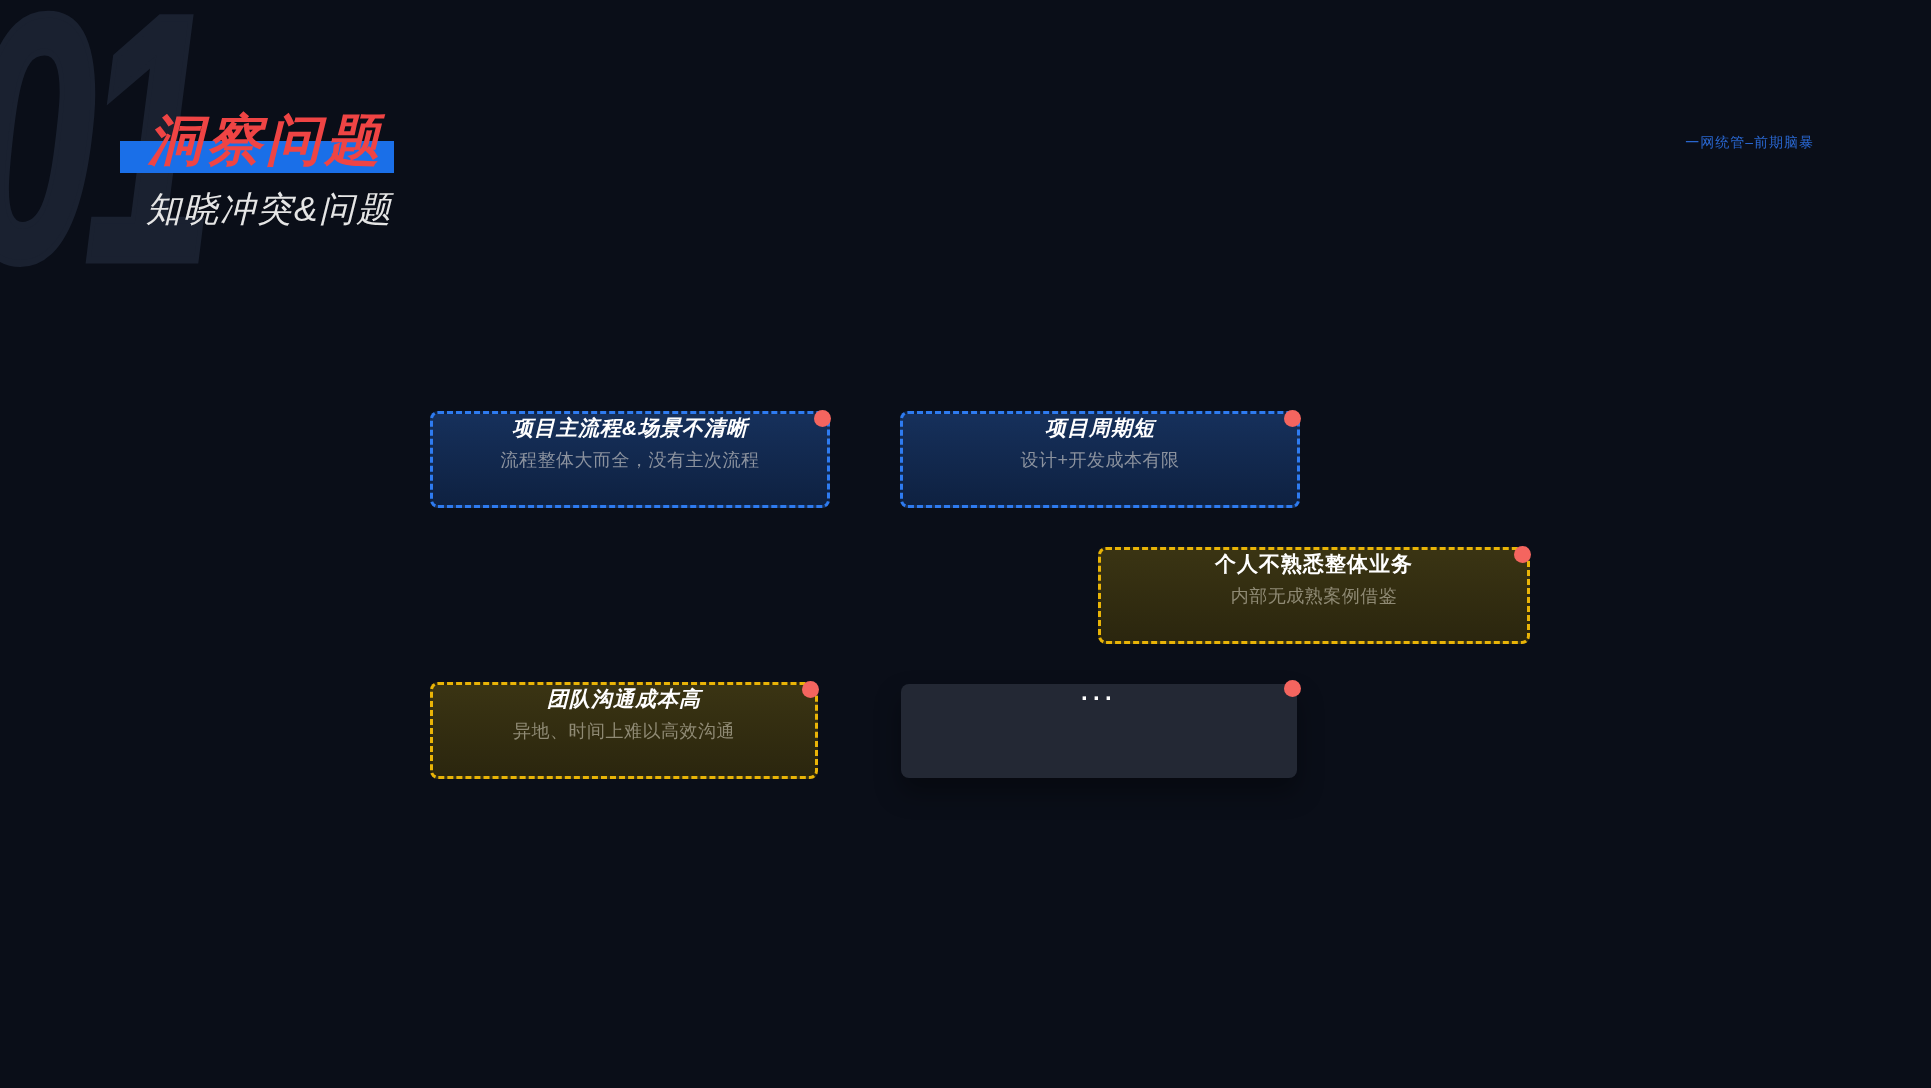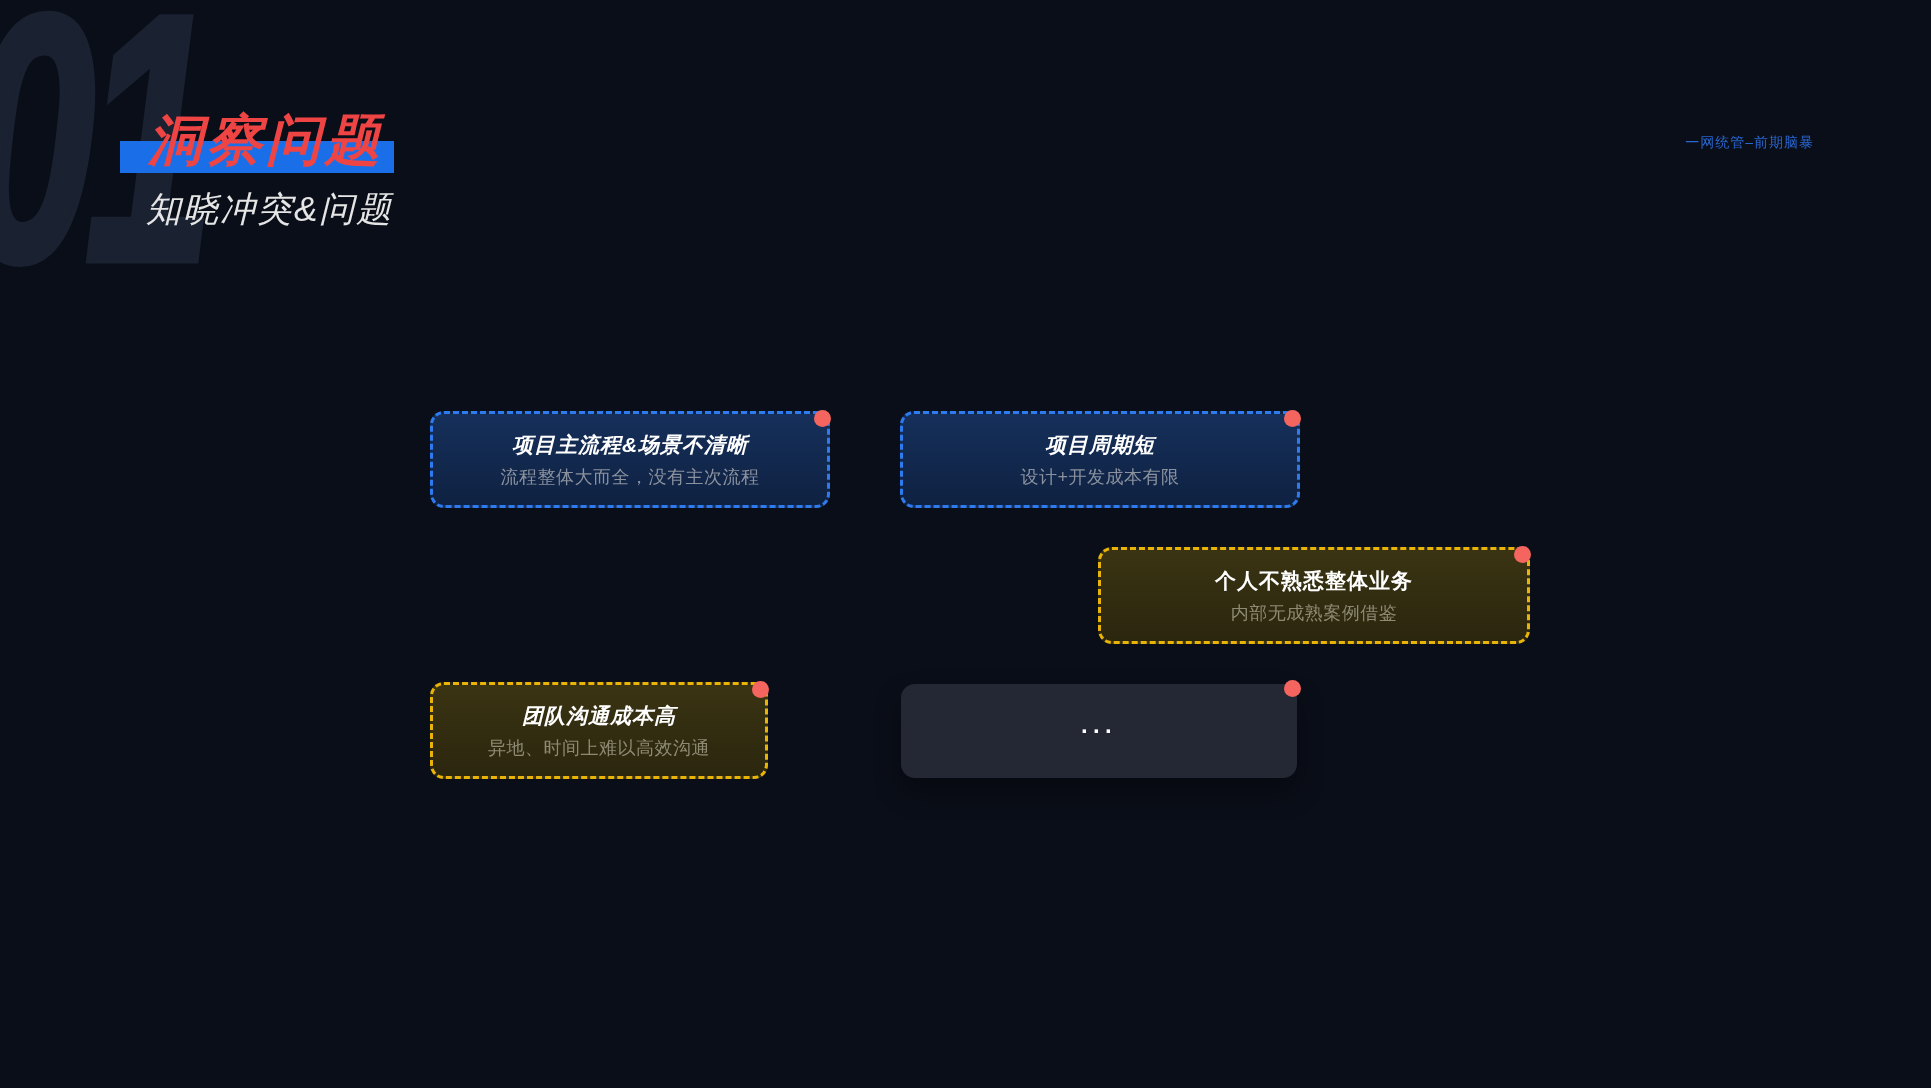--- a/index.html
+++ b/index.html
@@ -60,25 +60,24 @@
     right:117px;top:134px;
     font-size:14px;
     color:#2966cf;
     letter-spacing:1px;
     z-index:2;
   }
   
   .card{
     position:absolute;
     box-sizing:border-box;
-    border-radius:14px;
+    border-radius:8px;
     display:flex;
     flex-direction:column;
     align-items:center;
-    justify-content:center;
     text-align:center;
     z-index:2;
   }
   .card.blue{
     background:linear-gradient(180deg,#16305b 0%,#0e2141 100%);
     border:3px dashed #2e7bf0;
   }
   .card.olive{
     background:linear-gradient(180deg,#3a3413 0%,#2b260e 100%);
     border:3px dashed #e9b407;
@@ -140,21 +139,21 @@
     <div class="card-sub">设计+开发成本有限</div>
   </div>
 
 
   <div class="card olive upright" style="left:1098px;top:547px;width:432px;height:97px">
     <span class="dot"></span>
     <div class="card-title">个人不熟悉整体业务</div>
     <div class="card-sub">内部无成熟案例借鉴</div>
   </div>
 
-  <div class="card olive" style="left:430px;top:682px;width:338px;height:97px">
+  <div class="card olive" style="left:430px;top:682px;width:388px;height:97px">
     <span class="dot"></span>
     <div class="card-title">团队沟通成本高</div>
     <div class="card-sub">异地、时间上难以高效沟通</div>
   </div>
 
   <div class="card gray" style="left:901px;top:684px;width:396px;height:94px">
     <span class="dot"></span>
     <div class="card-dots">···</div>
   </div>
 

